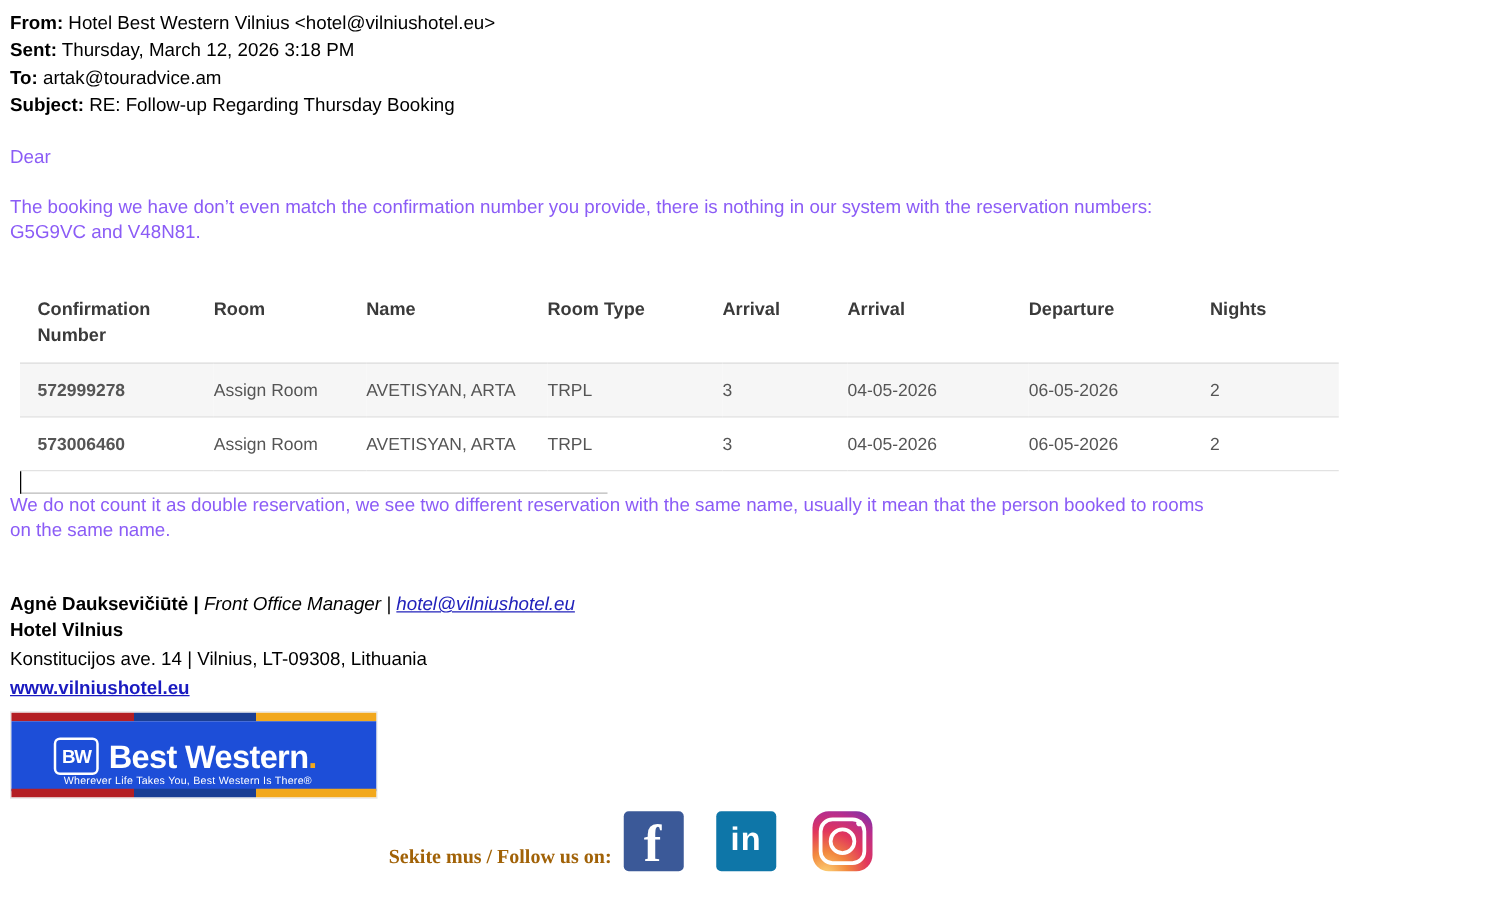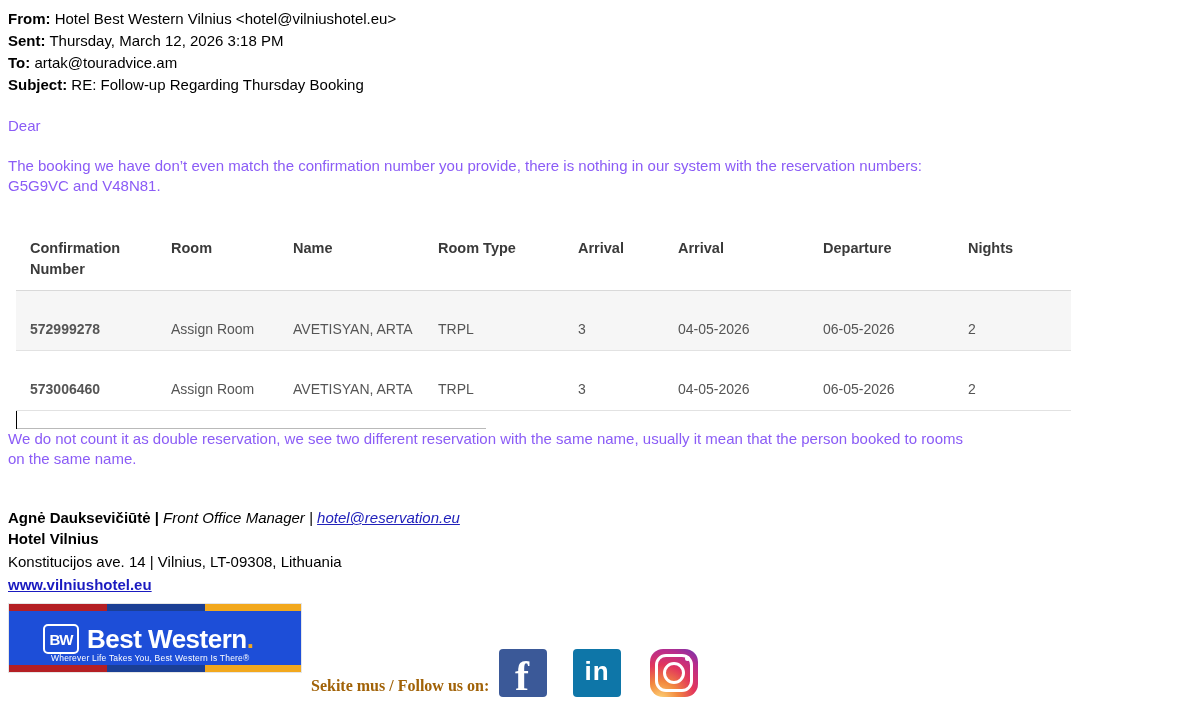--- a/index.html
+++ b/index.html
@@ -52,21 +52,21 @@
     font-weight: bold;
     color: #3a3a3a;
     padding: 6px 0 10px 0;
     vertical-align: top;
     border-bottom: 1px solid #d9d9d9;
     line-height: 21px;
   }
   table.res td {
     font-size: 14px;
     color: #555555;
-    padding: 30px 0 13px 0;
+    padding: 13px 0 13px 0;
     border-bottom: 1px solid #e2e2e2;
     vertical-align: middle;
   }
   table.res tbody tr.alt td { background: #f6f6f6; }
   td.conf {
     font-size: 15.5px;
     font-weight: bold;
     color: #1f6f78;
   }
   td.link, td.name, td.rtype {
@@ -300,21 +300,21 @@
 
   <div class="para">We do not count it as double reservation, we see two different reservation with the same name, usually it mean that the person booked to rooms on the same name.</div>
 
   <div class="sp-20"></div>
 
 
   <div class="sp-20"></div>
 
   <div>
     <div>
-      <span class="sig-name">Agnė Dauksevičiūtė</span><span class="sig-name"> | </span><span class="sig-role">Front Office Manager</span><span class="sig-role"> | </span><span class="sig-mail">hotel@reservation.eu</span>
+      <span class="sig-name">Agnė Dauksevičiūtė</span><span class="sig-name"> | </span><span class="sig-role">Front Office Manager</span><span class="sig-role"> | </span><span class="sig-mail">hotel@vilniushotel.eu</span>
     </div>
     <div class="sig-hotel">Hotel Vilnius</div>
     <div class="sig-addr">Konstitucijos ave. 14 | Vilnius, LT-09308, Lithuania</div>
     <div><span class="sig-url">www.vilniushotel.eu</span></div>
   </div>
 
   <div class="bw-logo">
     <div class="bar-top"></div>
     <div class="inner">
       <div class="bw-mark">BW</div>

